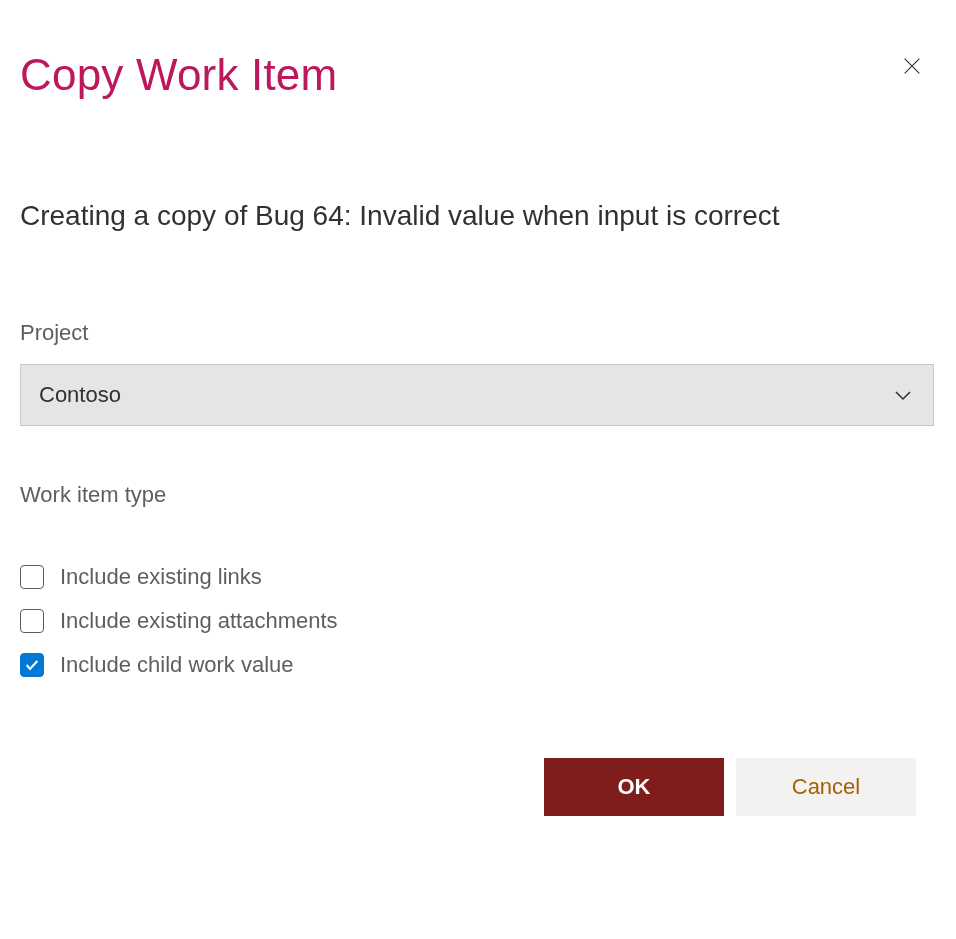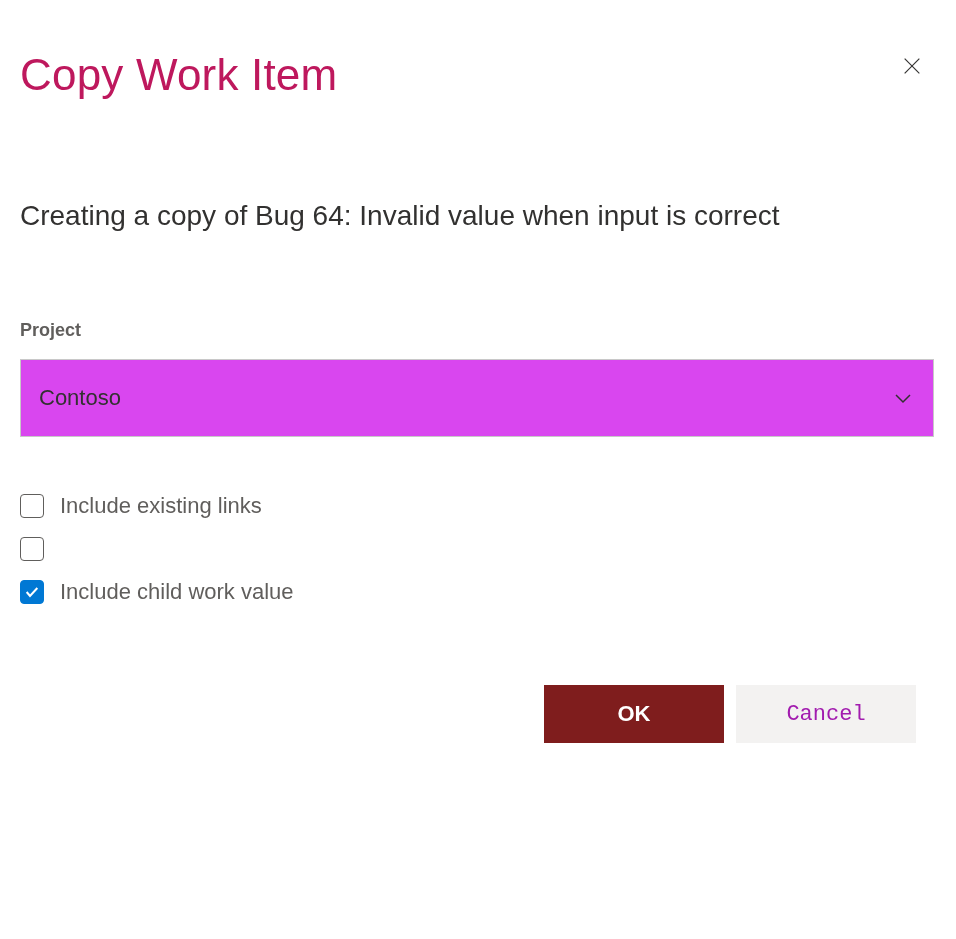--- a/index.html
+++ b/index.html
@@ -49,35 +49,35 @@
     .subtitle {
       font-size: 28px;
       color: #323130;
       margin-bottom: 88px;
       font-weight: 400;
     }
     .field-group {
       margin-bottom: 56px;
     }
     .field-label {
-      font-size: 18px;
+      font-size: 22px;
       color: #605e5c;
       margin-bottom: 18px;
-      font-weight: 700;
+      font-weight: 400;
     }
     .select-wrap {
       position: relative;
       width: 914px;
       border: 1px solid #c8c8c8;
-      height: 78px;
+      height: 62px;
       display: flex;
       align-items: center;
       padding: 0 18px;
       cursor: pointer;
-      background: #d946ef;
+      background: #e5e5e5;
     }
     .select-value {
       font-size: 22px;
       color: #323130;
       flex: 1;
     }
     .select-wrap svg {
       width: 24px;
       height: 24px;
       stroke: #323130;
@@ -135,23 +135,22 @@
       cursor: pointer;
       font-family: inherit;
     }
     .btn-primary {
       background: #7f1d1d;
       color: #ffffff;
       font-weight: 600;
     }
     .btn-secondary {
       background: #f3f2f1;
-      color: #a21caf;
-      font-weight: 400;
-      font-family: Liberation Mono, monospace;
+      color: #a16207;
+      font-weight: 400;
     }
   </style>
 </head>
 <body>
 
 <div class="dialog">
 
   <button class="close-btn">
     <svg viewBox="0 0 24 24">
       <line x1="4" y1="4" x2="20" y2="20"></line>
@@ -167,31 +166,33 @@
     <div class="field-label">Project</div>
     <div class="select-wrap">
       <span class="select-value">Contoso</span>
       <svg viewBox="0 0 24 24">
         <polyline points="5 9 12 16 19 9"></polyline>
       </svg>
     </div>
   </div>
 
   <div class="field-group">
+    <div class="field-label">Work item type</div>
   </div>
 
   <div class="checkbox-list">
 
     <div class="checkbox-row">
       <span class="checkbox-box"></span>
       <span class="checkbox-label">Include existing links</span>
     </div>
 
     <div class="checkbox-row">
       <span class="checkbox-box"></span>
+      <span class="checkbox-label">Include existing attachments</span>
     </div>
 
     <div class="checkbox-row">
       <span class="checkbox-box checked">
         <svg viewBox="0 0 24 24">
           <polyline points="4 12 9 18 20 6"></polyline>
         </svg>
       </span>
       <span class="checkbox-label">Include child work value</span>
     </div>

